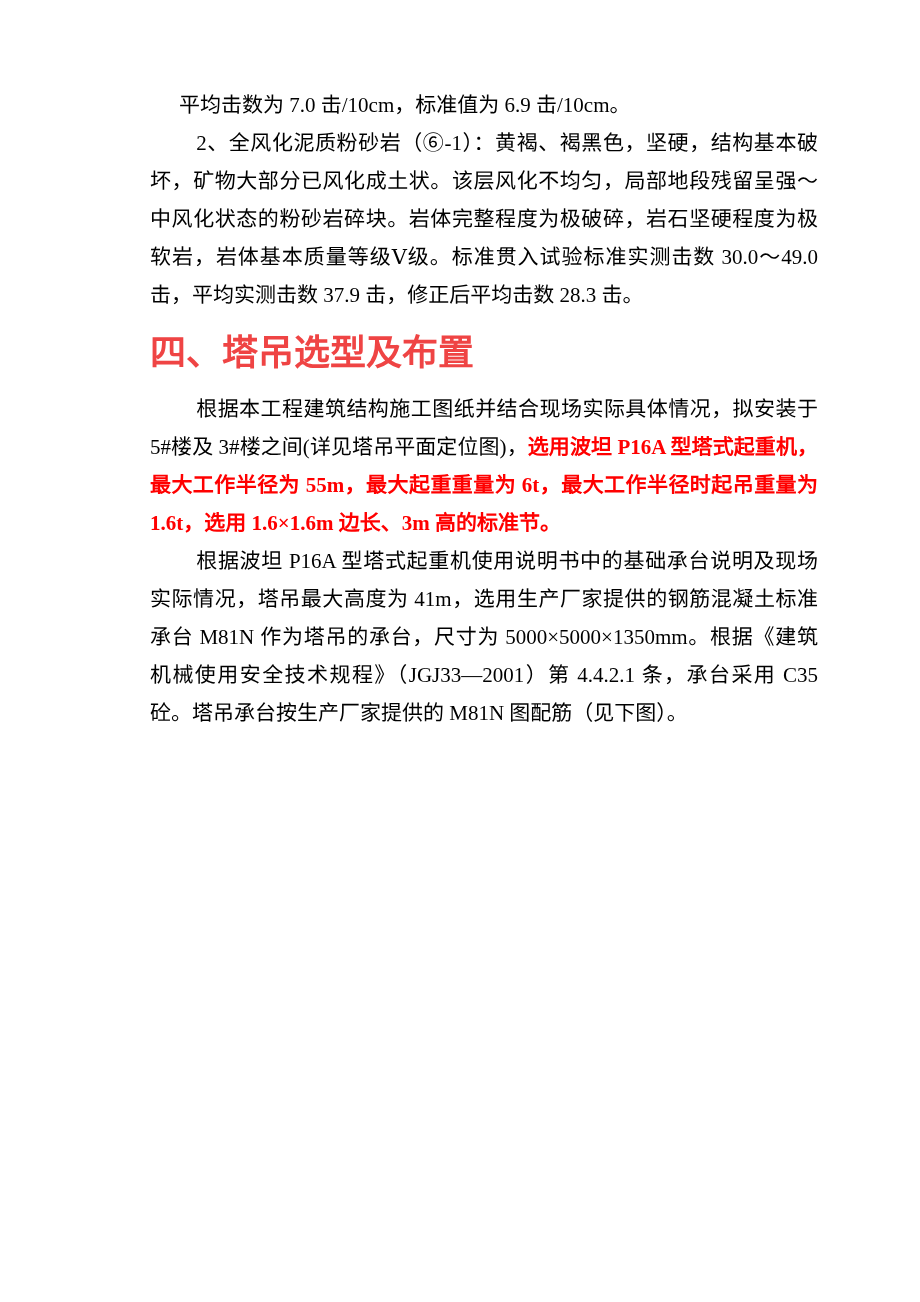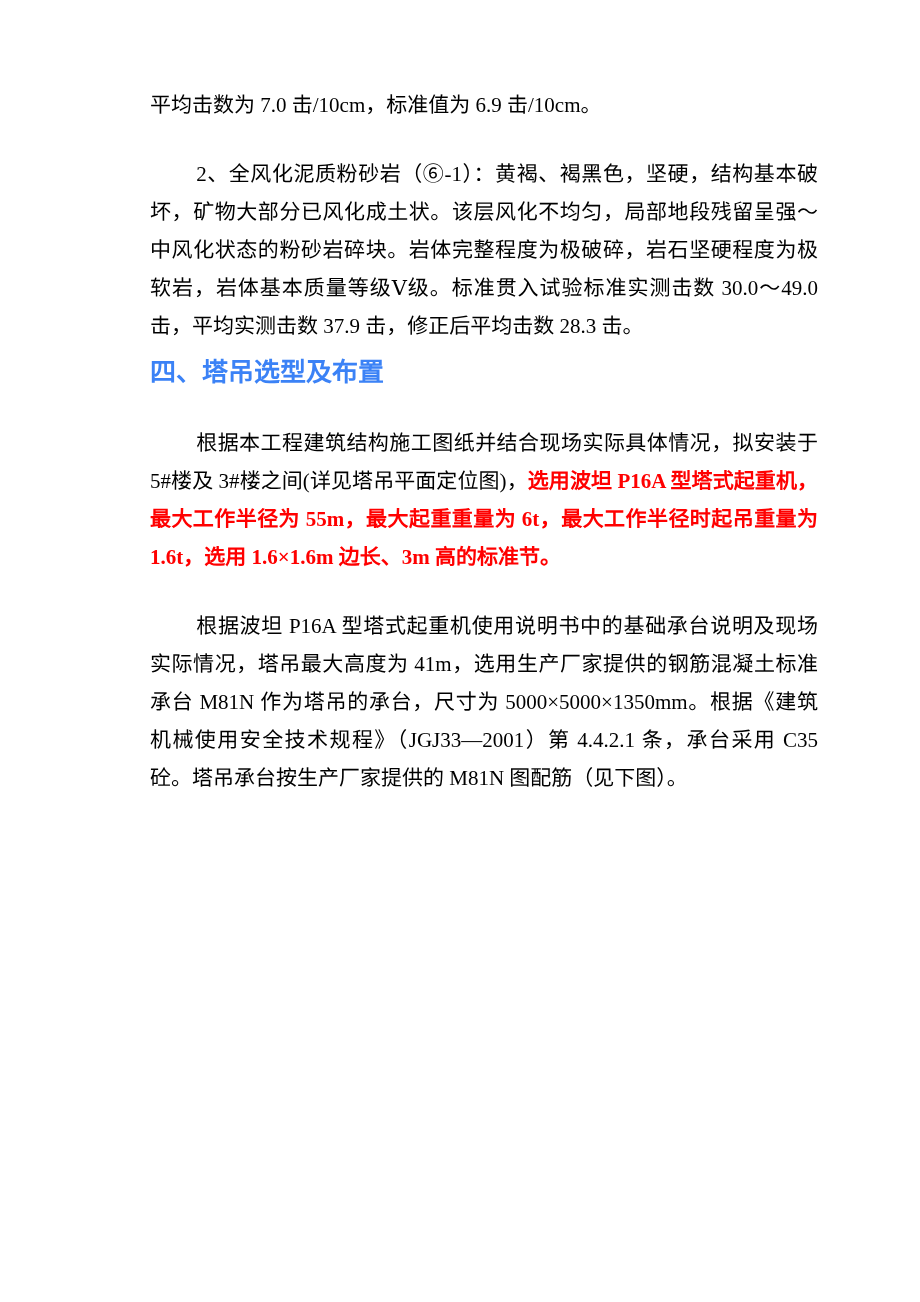--- a/index.html
+++ b/index.html
@@ -21,32 +21,32 @@
       color: #000000;
     }
     .body-paragraph {
       margin: 0;
       text-align: justify;
       text-justify: inter-ideograph;
       word-break: break-all;
     }
     .indent {
       text-indent: 2.2em;
-      margin-top: 31px;
     }
     .no-indent {
       text-indent: 0;
+      margin-left: 29px;
     }
     .section-heading {
-      margin: 6px 0 16px 0;
+      margin: 18px 0 16px 0;
       font-family: "Liberation Sans", "DejaVu Sans", sans-serif;
-      font-size: 26px;
+      font-size: 36px;
       font-weight: bold;
       line-height: 42px;
-      color: #3b82f6;
+      color: #ef4444;
       text-indent: 0;
     }
     .red-bold {
       color: #FF0000;
       font-weight: bold;
     }
   </style>
 </head>
 <body>
 

